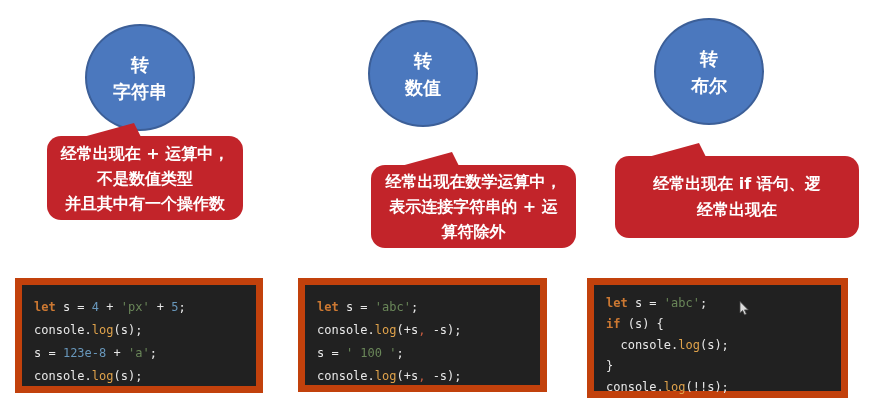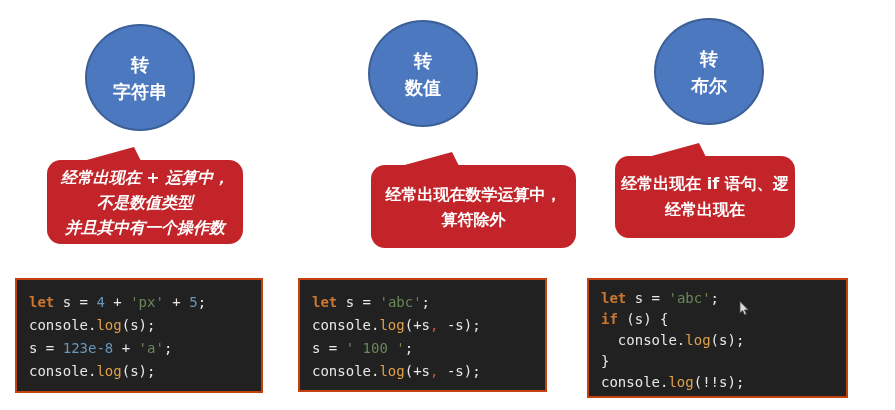--- a/index.html
+++ b/index.html
@@ -45,43 +45,43 @@
     color: #ffffff;
     font-size: 16px;
     font-weight: 700;
     line-height: 25px;
     text-align: center;
     display: flex;
     flex-direction: column;
     align-items: center;
     justify-content: center;
   }
-  #bubble-1 { left: 47px;  top: 160px; width: 196px; height: 84px; font-style: italic; }
+  #bubble-1 { left: 47px;  top: 136px; width: 196px; height: 84px; }
   #bubble-2 { left: 332px; top: 165px; width: 205px; height: 83px; margin-left: 39px; }
-  #bubble-3 { left: 615px; top: 156px; width: 180px; height: 82px; line-height: 26px; }
+  #bubble-3 { left: 615px; top: 156px; width: 244px; height: 82px; line-height: 26px; }
   .bubble-tail {
     position: absolute;
     top: -13px;
     width: 58px;
     height: 14px;
     pointer-events: none;
   }
   #bubble-1 .bubble-tail { left: 36px; }
   #bubble-2 .bubble-tail { left: 30px; }
   #bubble-3 .bubble-tail { left: 33px; }
   .bubble-line { white-space: nowrap; }
 
   
   .code-block {
     position: absolute;
     background: #212121;
-    border: 2px solid #c2410c;
+    border: 7px solid #c2410c;
     color: #E8E8E8;
     font-family: "DejaVu Sans Mono", "Liberation Mono", monospace;
-    font-size: 14px;
+    font-size: 12px;
     line-height: 23px;
     padding: 11px 12px;
   }
   #code-1 { left: 15px;  top: 278px; width: 248px; height: 115px; }
   #code-2 { left: 298px; top: 278px; width: 249px; height: 114px; }
   #code-3 { left: 587px; top: 278px; width: 261px; height: 120px; line-height: 21px; padding-top: 8px; }
   .code-block div { white-space: pre; }
   .tok-kw  { color: #CC7832; font-weight: 700; }
   .tok-fn  { color: #DFA24B; }
   .tok-num { color: #6897BB; }
@@ -123,20 +123,21 @@
 
   <div class="circle" id="circle-2">
     <span>转</span>
     <span>数值</span>
   </div>
   <div class="bubble" id="bubble-2">
     <svg class="bubble-tail" viewBox="0 0 58 14" xmlns="http://www.w3.org/2000/svg">
         <polygon points="51,0 58,14 0,14" fill="#C2242A"></polygon>
       </svg>
     <div class="bubble-line">经常出现在数学运算中，</div>
+    <div class="bubble-line">表示连接字符串的 + 运</div>
     <div class="bubble-line">算符除外</div>
   </div>
   <div class="code-block" id="code-2">
       <div><span class="tok-kw">let</span><span class="tok-pl"> s = </span><span class="tok-str">'abc'</span><span class="tok-pl">;</span></div>
       <div><span class="tok-pl">console.</span><span class="tok-fn">log</span><span class="tok-pl">(+s</span><span class="tok-cm">,</span><span class="tok-pl"> -s);</span></div>
       <div><span class="tok-pl">s = </span><span class="tok-str">' 100 '</span><span class="tok-pl">;</span></div>
       <div><span class="tok-pl">console.</span><span class="tok-fn">log</span><span class="tok-pl">(+s</span><span class="tok-cm">,</span><span class="tok-pl"> -s);</span></div>
     </div>
 
   <div class="circle" id="circle-3">

